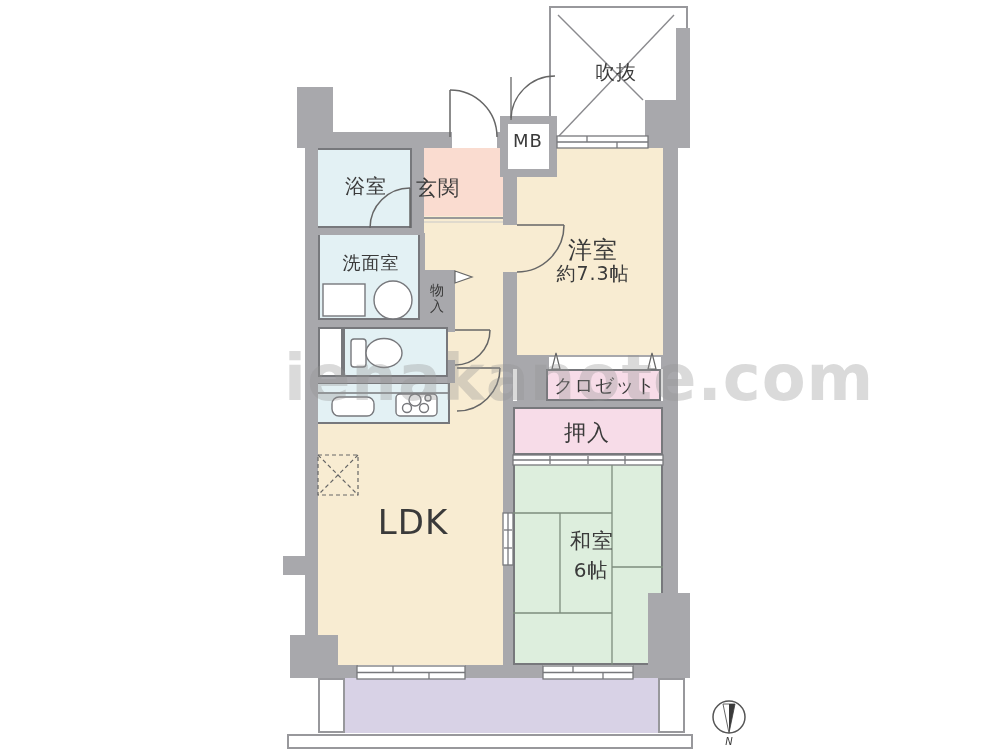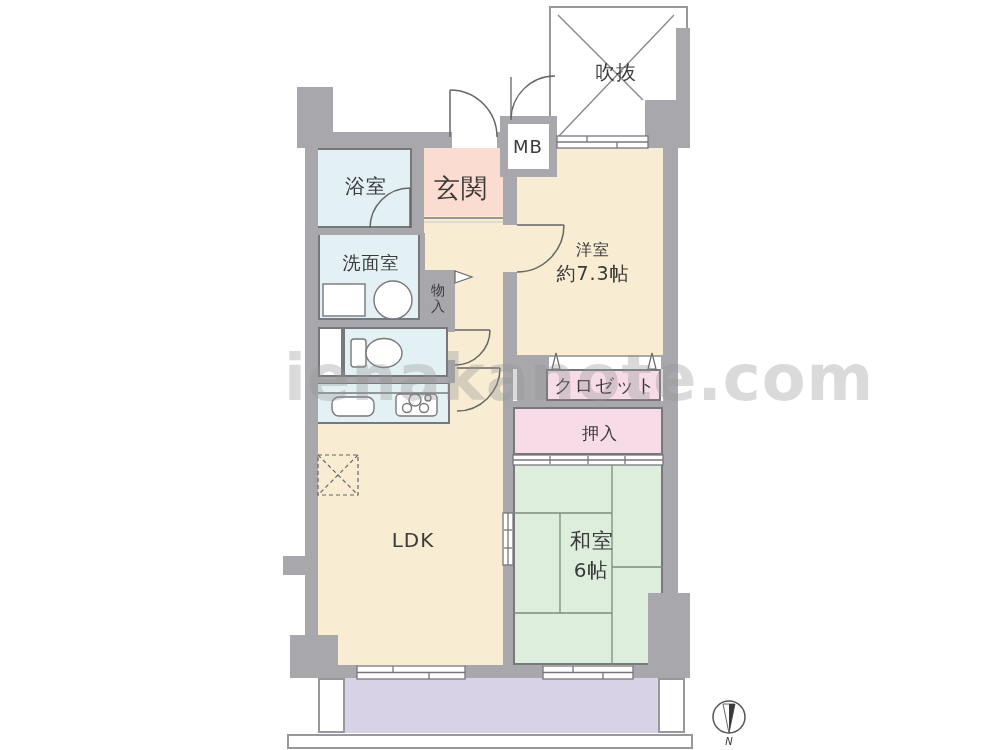--- a/index.html
+++ b/index.html
@@ -10,21 +10,21 @@
   .beige{background:var(--floor-beige)}
   .epink{background:var(--entry-pink)}
   .cpink{background:var(--closet-pink)}
   .blue{background:var(--wet-blue)}
   .green{background:var(--tatami-green)}
   .lav{background:var(--balcony-lavender)}
   .white{background:#fff}
   .w{position:absolute;background:var(--wall);z-index:20}
   svg.overlay{position:absolute;left:0;top:0;z-index:30;pointer-events:none}
   .lbl{position:absolute;transform:translate(-50%,-50%);color:var(--text);
-       white-space:nowrap;z-index:40;letter-spacing:1px;text-align:right}
+       white-space:nowrap;z-index:40;letter-spacing:1px;text-align:center}
   .lbl.v{white-space:normal;word-break:break-all;line-height:1.15;letter-spacing:0}
   #watermark{position:absolute;left:284px;top:341px;z-index:50;
        font-size:64px;font-weight:bold;letter-spacing:1px;
        color:rgba(150,150,150,0.35);z-index:50}
   .voidbox{position:absolute;box-sizing:border-box;background:#fff;
        border:2px solid #98989c;border-bottom:none;z-index:12}
 </style>
 </head>
 <body>
 
@@ -194,28 +194,28 @@
     </g>
 
     <g>
       <circle cx="729" cy="717" r="16" fill="#fff" stroke="#555" stroke-width="1.5"></circle>
       <polygon points="723,704 735,704 729,733" fill="#fff" stroke="#555" stroke-width="0.9"></polygon>
       <polygon points="729,704 735,704 729,733" fill="#3a3a3a"></polygon>
     </g>
   </svg>
 
   <div class="lbl" style="left:616px;top:72px;font-size:20px">吹抜</div>
-  <div class="lbl" style="left:528px;top:146px;font-size:18px;z-index:41">MB</div>
-  <div class="lbl" style="left:461px;top:188px;font-size:26px">玄関</div>
+  <div class="lbl" style="left:528px;top:140px;font-size:18px;z-index:41">MB</div>
+  <div class="lbl" style="left:438px;top:188px;font-size:21px">玄関</div>
   <div class="lbl" style="left:366px;top:186px;font-size:20px">浴室</div>
   <div class="lbl" style="left:371px;top:263px;font-size:18px">洗面室</div>
   <div class="lbl v" style="left:437px;top:298px;font-size:14px;width:16px">物入</div>
-  <div class="lbl" style="left:593px;top:250px;font-size:16px">洋室</div>
+  <div class="lbl" style="left:593px;top:250px;font-size:24px">洋室</div>
   <div class="lbl" style="left:593px;top:274px;font-size:19px">約7.3帖</div>
   <div class="lbl" style="left:605px;top:386px;font-size:19px">クロゼット</div>
-  <div class="lbl" style="left:600px;top:433px;font-size:17px">押入</div>
-  <div class="lbl" style="left:413px;top:540px;font-size:20px">LDK</div>
+  <div class="lbl" style="left:587px;top:433px;font-size:22px">押入</div>
+  <div class="lbl" style="left:413px;top:522px;font-size:34px">LDK</div>
   <div class="lbl" style="left:592px;top:541px;font-size:21px">和室</div>
   <div class="lbl" style="left:591px;top:570px;font-size:20px">6帖</div>
   <div class="lbl" style="left:729px;top:741px;font-size:10px;font-style:italic;letter-spacing:0">N</div>
 
   <div id="watermark">ienakanote.com</div>
 </div>
 
 </body></html>

